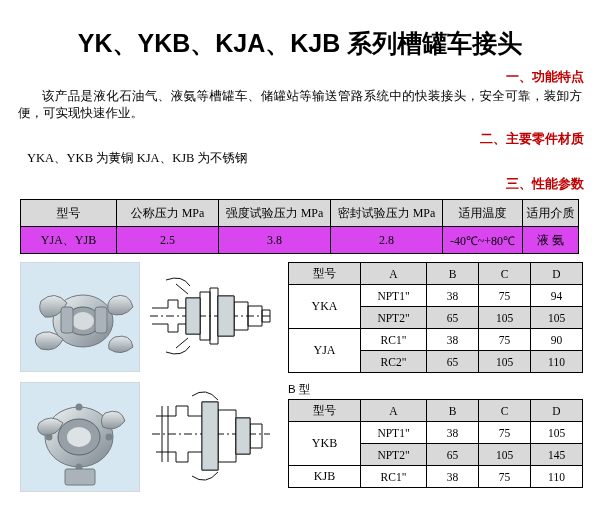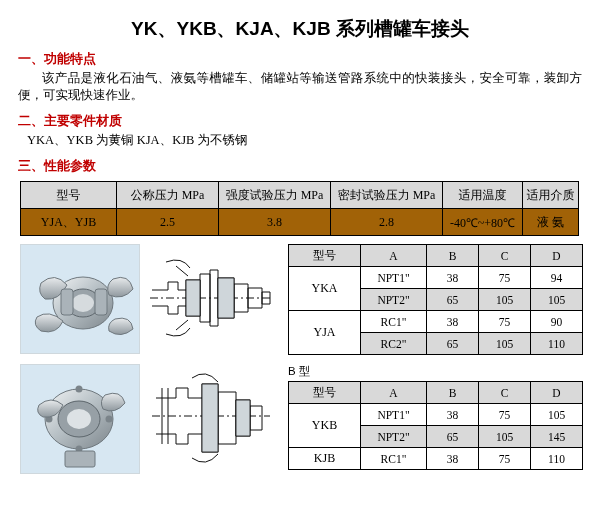--- a/index.html
+++ b/index.html
@@ -8,33 +8,34 @@
     background:#ffffff;
     font-family:"Liberation Serif", serif;
     color:#000;
     position:relative;
     overflow:hidden;
   }
   .page{position:relative;width:600px;height:516px;}
 
   .title{
     text-align:center;
-    font-size:19px;
+    font-size:25px;
     font-weight:bold;
     letter-spacing:0px;
-    padding-top:16px;
+    padding-top:27px;
     font-family:"Liberation Sans", sans-serif;
   }
 
   .sec-head{
     color:#c00000;
     font-weight:bold;
     font-size:13px;
     margin:8px 16px 2px 18px;
     font-family:Liberation Serif, serif;
+    text-align:right;
   }
   .para{
     font-size:12.5px;
     line-height:17px;
     margin:0 18px 0 18px;
     text-indent:24px;
     text-align:justify;
   }
   .para2{
     font-size:12.5px;
@@ -47,21 +48,21 @@
   table{border-collapse:collapse;}
   .perf{width:558px;table-layout:fixed;}
   .perf th,.perf td{
     border:1px solid #000;
     text-align:center;
     font-size:12px;
     height:24px;
     font-family:"Liberation Serif", serif;
   }
   .perf th{background:#d9d9d9;font-weight:normal;}
-  .perf tr.shade td{background:#a16207;}
+  .perf tr.shade td{background:#d946ef;}
 
   
   .lower{position:relative;margin-top:8px;}
   .img-col{position:absolute;left:20px;top:0;width:255px;}
   .photo-box{
     width:118px;height:108px;
     background:#d7e7f2;
     border:1px solid #cfd8dd;
     position:relative;
     overflow:hidden;

